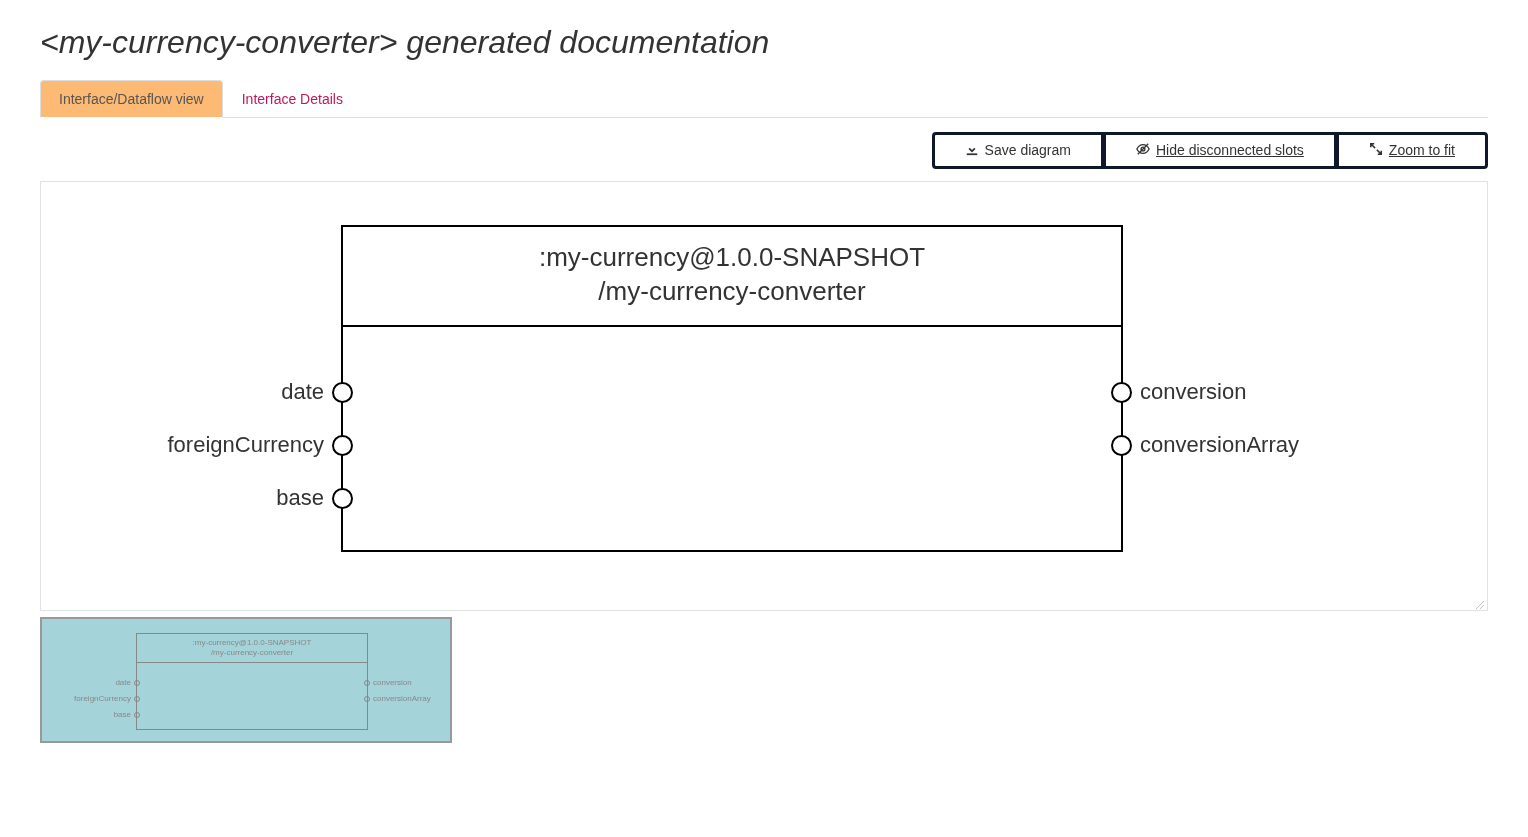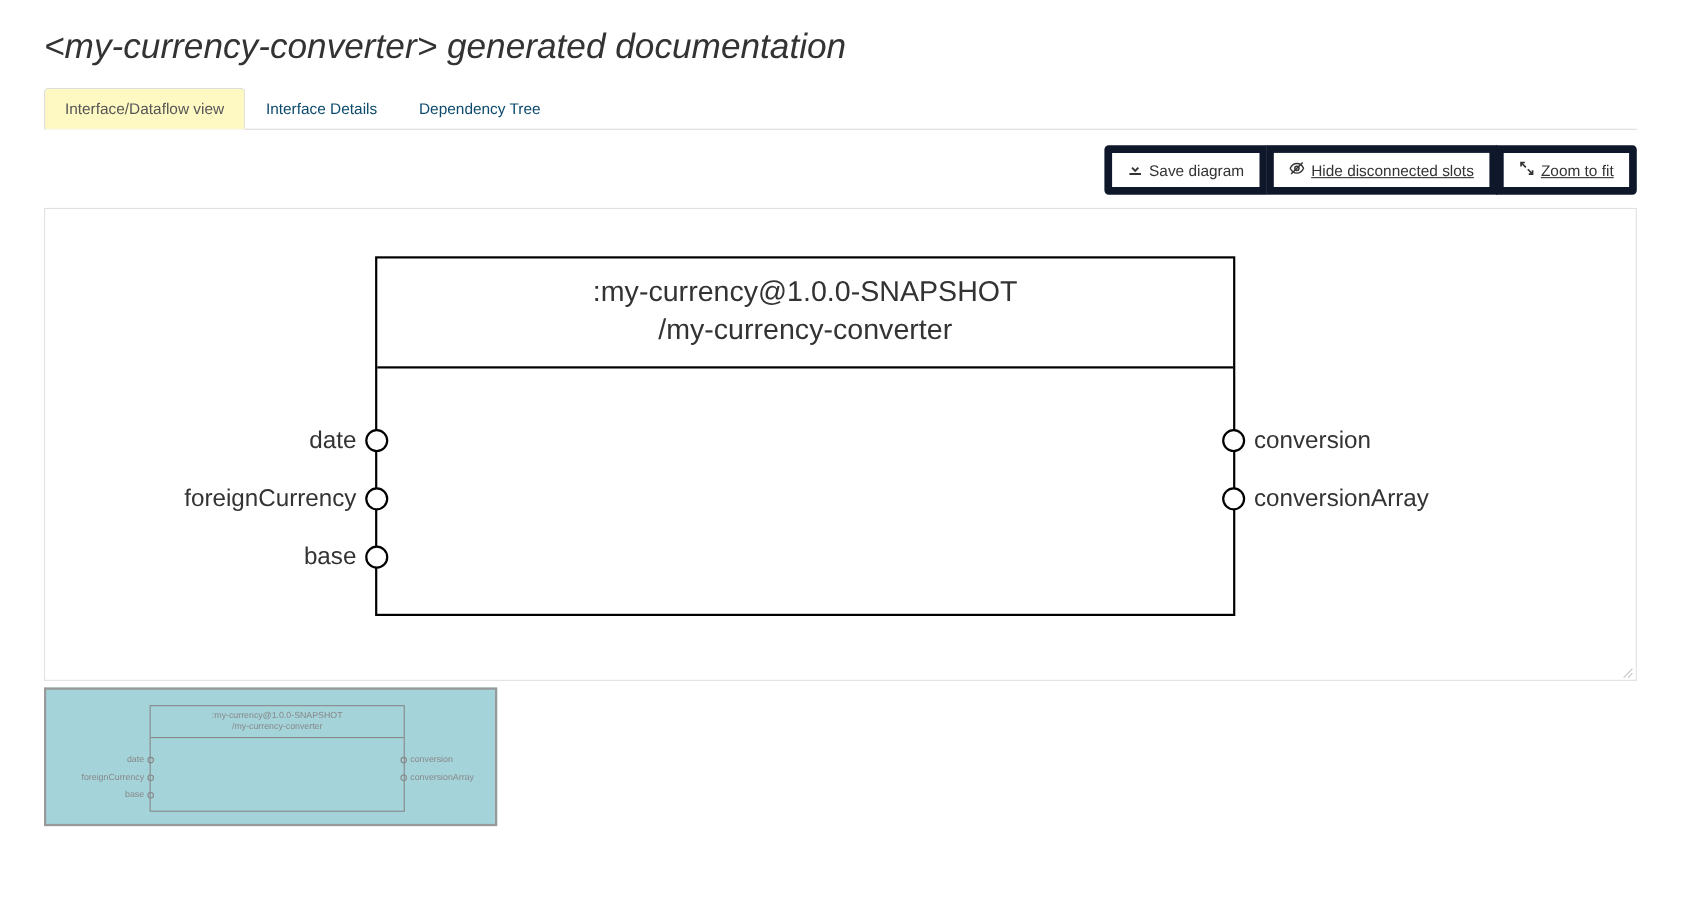--- a/index.html
+++ b/index.html
@@ -18,50 +18,49 @@
     font-style: italic;
   }
   .tabs {
     display: flex;
     border-bottom: 1px solid #ddd;
     margin-bottom: 14px;
   }
   .tab {
     padding: 10px 18px;
     font-size: 14px;
-    color: #0c4a6e;
+    color: #be185d;
     cursor: pointer;
     border: 1px solid transparent;
     border-top-left-radius: 4px;
     border-top-right-radius: 4px;
     position: relative;
     top: 1px;
   }
   .tab.active {
     color: #555;
-    background: #fef9c3;
+    background: #fdba74;
     border-color: #ddd #ddd #fff #ddd;
   }
   .toolbar {
     display: flex;
     justify-content: flex-end;
     margin-bottom: 12px;
   }
   .btn-group {
     display: inline-flex;
   }
   .btn {
     background: #fff;
-    border: 7px solid #0f172a;
+    border: 3px solid #0f172a;
     color: #333;
     font-size: 14px;
-    padding: 7px 14px;
+    padding: 7px 30px;
     cursor: pointer;
     display: inline-flex;
-    align-items: center;
     gap: 6px;
   }
   .btn:first-child { border-top-left-radius: 4px; border-bottom-left-radius: 4px; }
   .btn:last-child  { border-top-right-radius: 4px; border-bottom-right-radius: 4px; }
   .btn + .btn { margin-left: -1px; text-decoration: underline; }
   .btn svg { width: 14px; height: 14px; }
 
   .canvas {
     border: 1px solid #e1e1e1;
     height: 430px;
@@ -146,21 +145,20 @@
   .mini-port.right { left: 100%; transform: translateX(-3px); }
 </style>
 </head>
 <body>
 
 <h1>&lt;my-currency-converter&gt; generated documentation</h1>
 
 <div class="tabs">
   <div class="tab active">Interface/Dataflow view</div>
   <div class="tab">Interface Details</div>
-  <div class="tab">Dependency Tree</div>
 </div>
 
 <div class="toolbar">
   <div class="btn-group">
     <button class="btn">
       <span>
         <svg viewBox="0 0 16 16" fill="currentColor">
             <path d="M8 1v8.2L5.4 6.6 4 8l4 4 4-4-1.4-1.4L8 9.2V1H8z"></path>
             <path d="M2 13h12v2H2z"></path>
           </svg>

